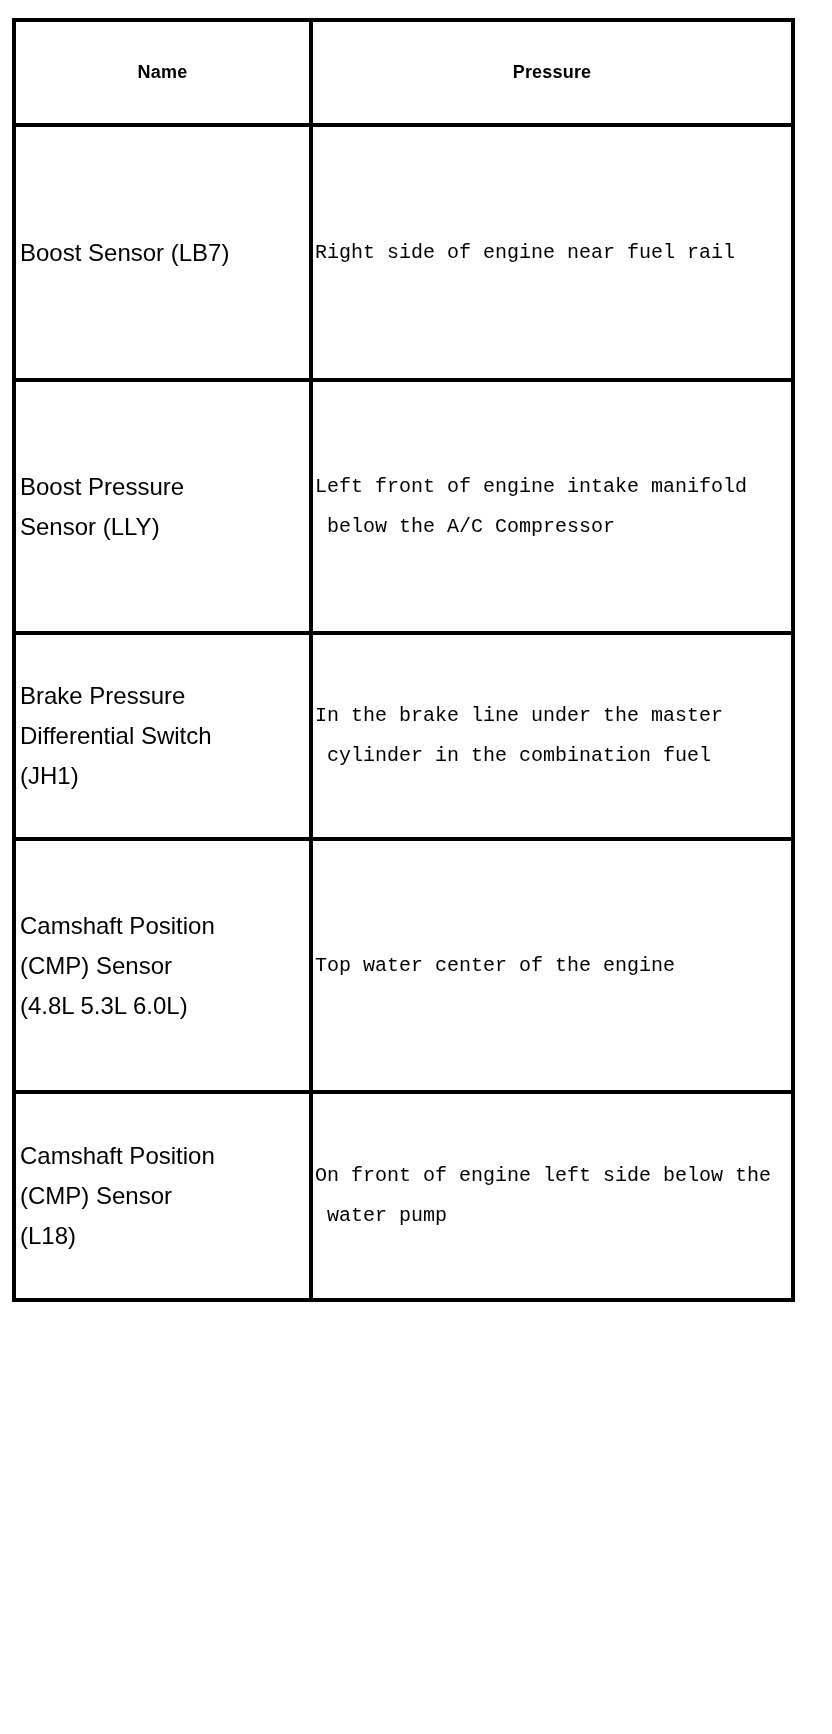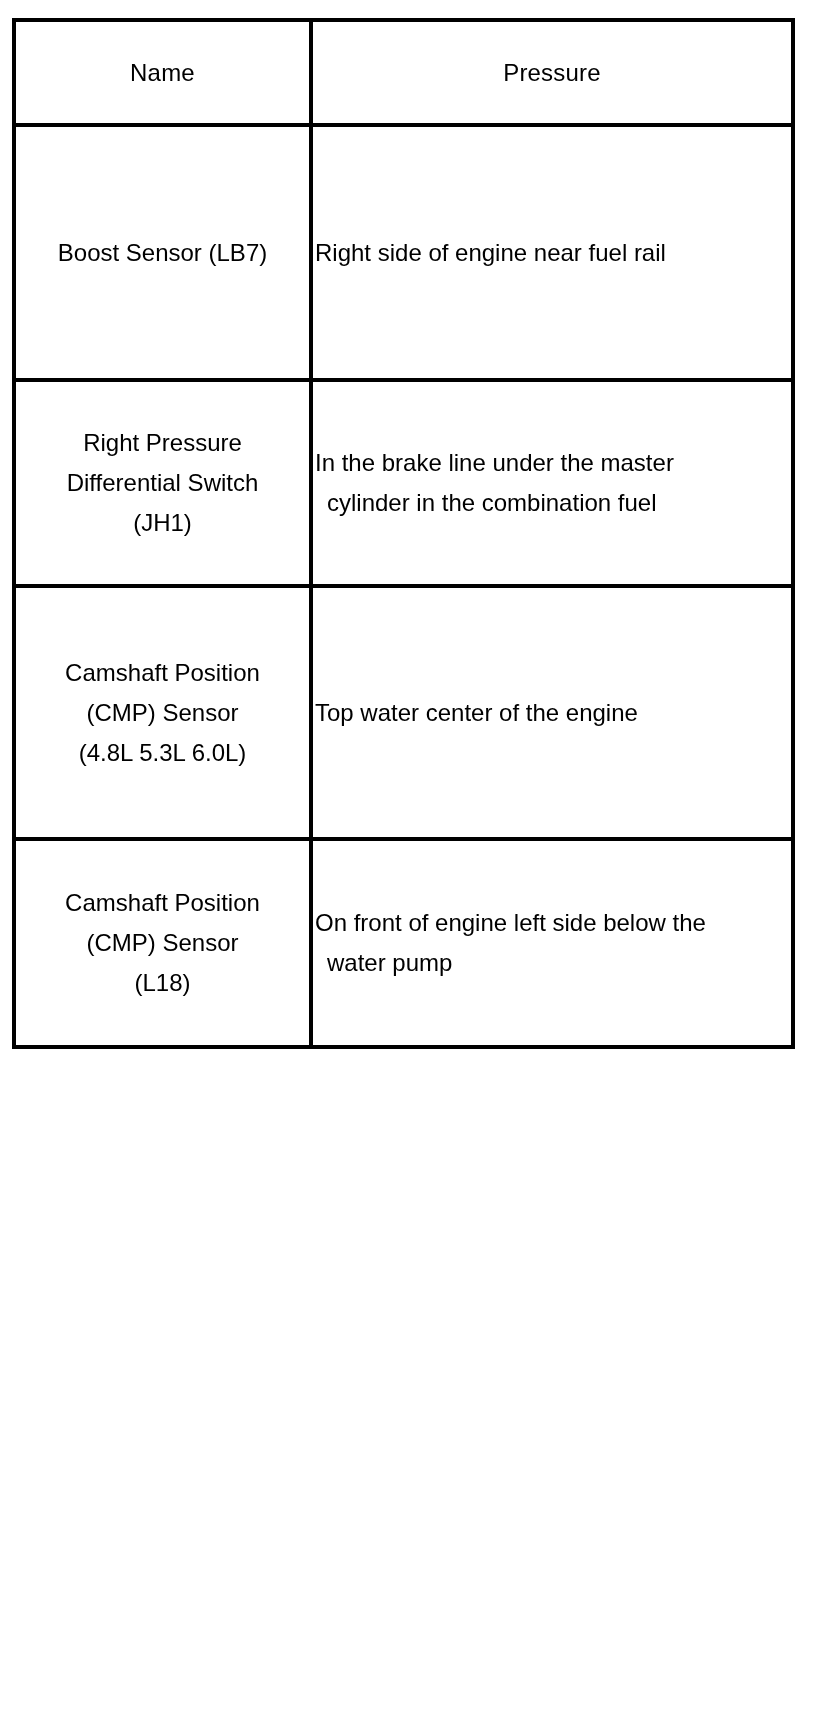--- a/index.html
+++ b/index.html
@@ -25,39 +25,39 @@
     background: #ffffff;
   }
   .sensor-table th,
   .sensor-table td {
     border: 4px solid #000000;
     vertical-align: middle;
     white-space: pre-line;
     overflow: hidden;
   }
   .sensor-table th {
-    font-size: 24px;
-    font-weight: normal;
+    font-size: 18px;
+    font-weight: bold;
     text-align: center;
     letter-spacing: 0.2px;
   }
   col.col-name { width: 297px; }
   td.name-cell {
-    text-align: center;
     font-size: 24px;
     line-height: 40px;
     padding: 0 4px;
   }
   td.location-cell {
     text-align: left;
-    font-size: 24px;
+    font-size: 20px;
     line-height: 40px;
     
     padding: 0 6px 0 14px;
     text-indent: -12px;
+    font-family: Liberation Mono, monospace;
   }
 </style>
 </head>
 <body>
 
 <table class="sensor-table">
   <colgroup>
     <col class="col-name">
     <col class="col-location">
   </colgroup>
@@ -65,22 +65,28 @@
     <tr style="height:105px">
       <th>Name</th>
       <th>Pressure</th>
     </tr>
   </thead>
   <tbody>
     <tr style="height:255px">
       <td class="name-cell">Boost Sensor (LB7)</td>
       <td class="location-cell">Right side of engine near fuel rail</td>
     </tr>
+    <tr style="height:253px">
+      <td class="name-cell">Boost Pressure
+Sensor (LLY)</td>
+      <td class="location-cell">Left front of engine intake manifold
+below the A/C Compressor</td>
+    </tr>
     <tr style="height:206px">
-      <td class="name-cell">Right Pressure
+      <td class="name-cell">Brake Pressure
 Differential Switch
 (JH1)</td>
       <td class="location-cell">In the brake line under the master
 cylinder in the combination fuel</td>
     </tr>
     <tr style="height:253px">
       <td class="name-cell">Camshaft Position
 (CMP) Sensor
 (4.8L 5.3L 6.0L)</td>
       <td class="location-cell">Top water center of the engine</td>

